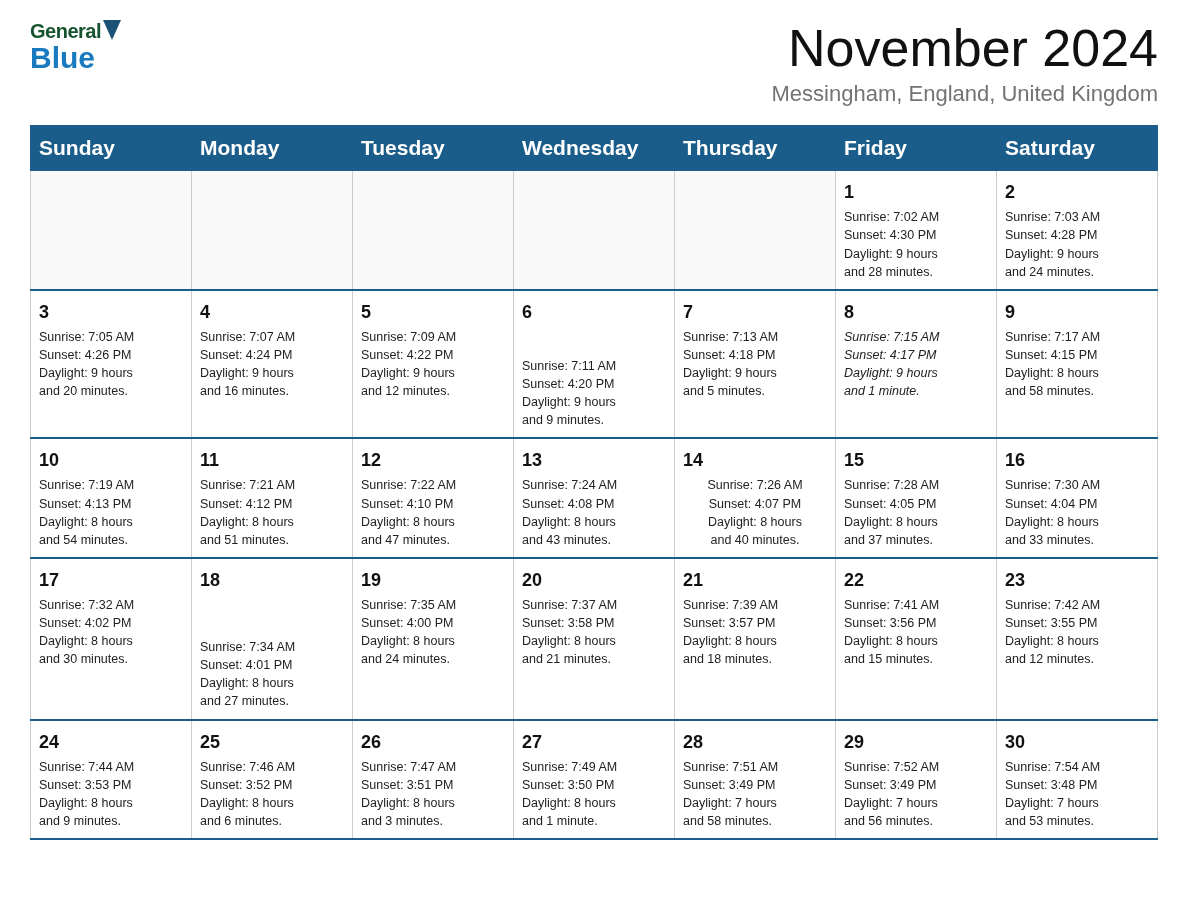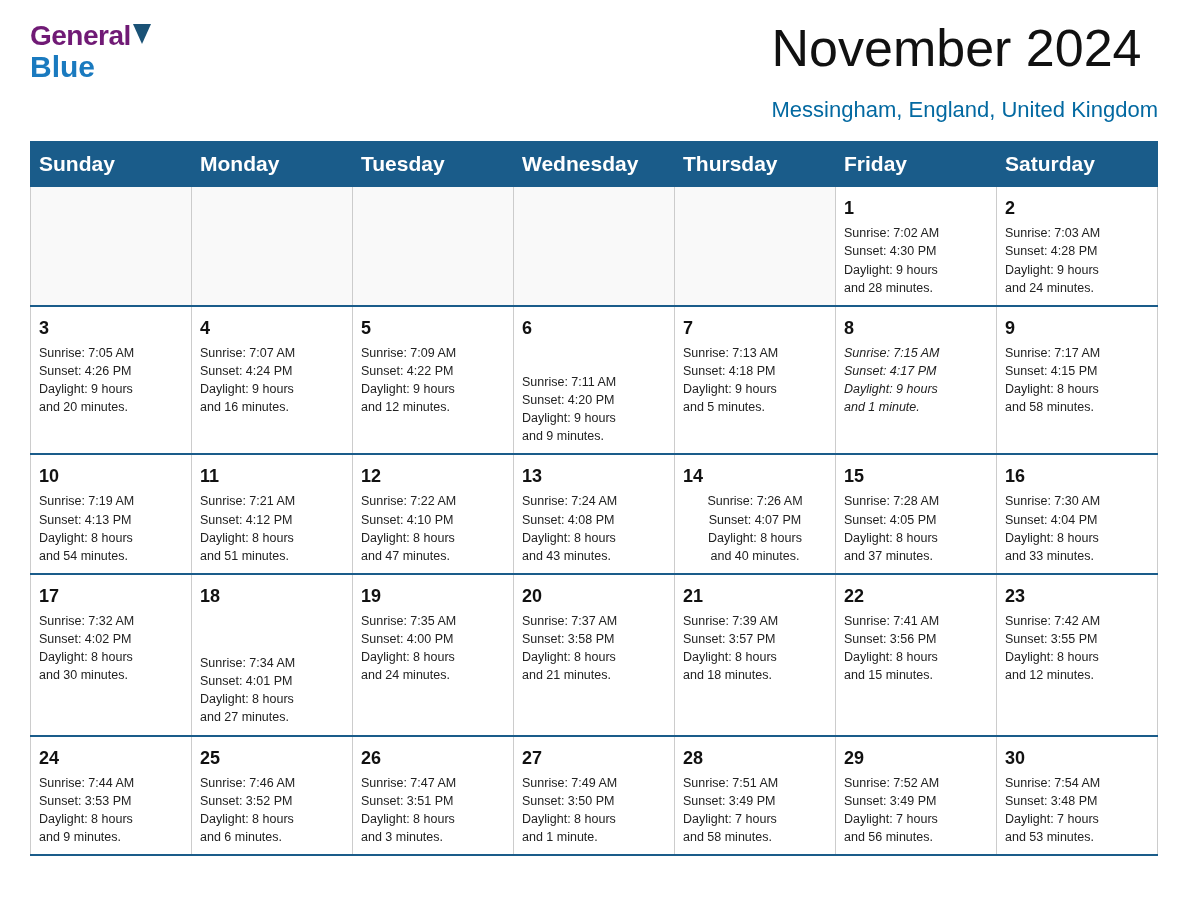--- a/index.html
+++ b/index.html
@@ -15,32 +15,32 @@
       justify-content: space-between;
       align-items: flex-start;
       margin-bottom: 18px;
     }
     .logo {
       display: flex;
       flex-direction: column;
       align-items: flex-start;
     }
     .title-area {
-      text-align: left;
+      text-align: right;
     }
     .month-title {
       font-size: 52px;
       font-weight: normal;
       color: #111;
       line-height: 1.1;
     }
     .location-title {
       font-size: 22px;
-      color: #0369a1;
-      margin-top: 20px;
+      color: #737373;
+      margin-top: 4px;
     }
     table {
       width: 100%;
       border-collapse: collapse;
       table-layout: fixed;
     }
     thead tr th {
       background-color: #1a5c8a;
       color: #fff;
       font-size: 21px;
@@ -78,23 +78,23 @@
       line-height: 1.45;
     }
     .empty-cell {
       background: #f9f9f9;
     }
     .logo-line {
       display: flex;
       align-items: center;
     }
     .logo-line .general-text {
-      font-size: 28px;
+      font-size: 20px;
       font-weight: bold;
-      color: #701a75;
+      color: #14532d;
       letter-spacing: -0.5px;
     }
     .logo-triangle {
       display: inline-block;
       margin-left: 2px;
       position: relative;
       top: -2px;
     }
     .logo-triangle svg {
       vertical-align: middle;

